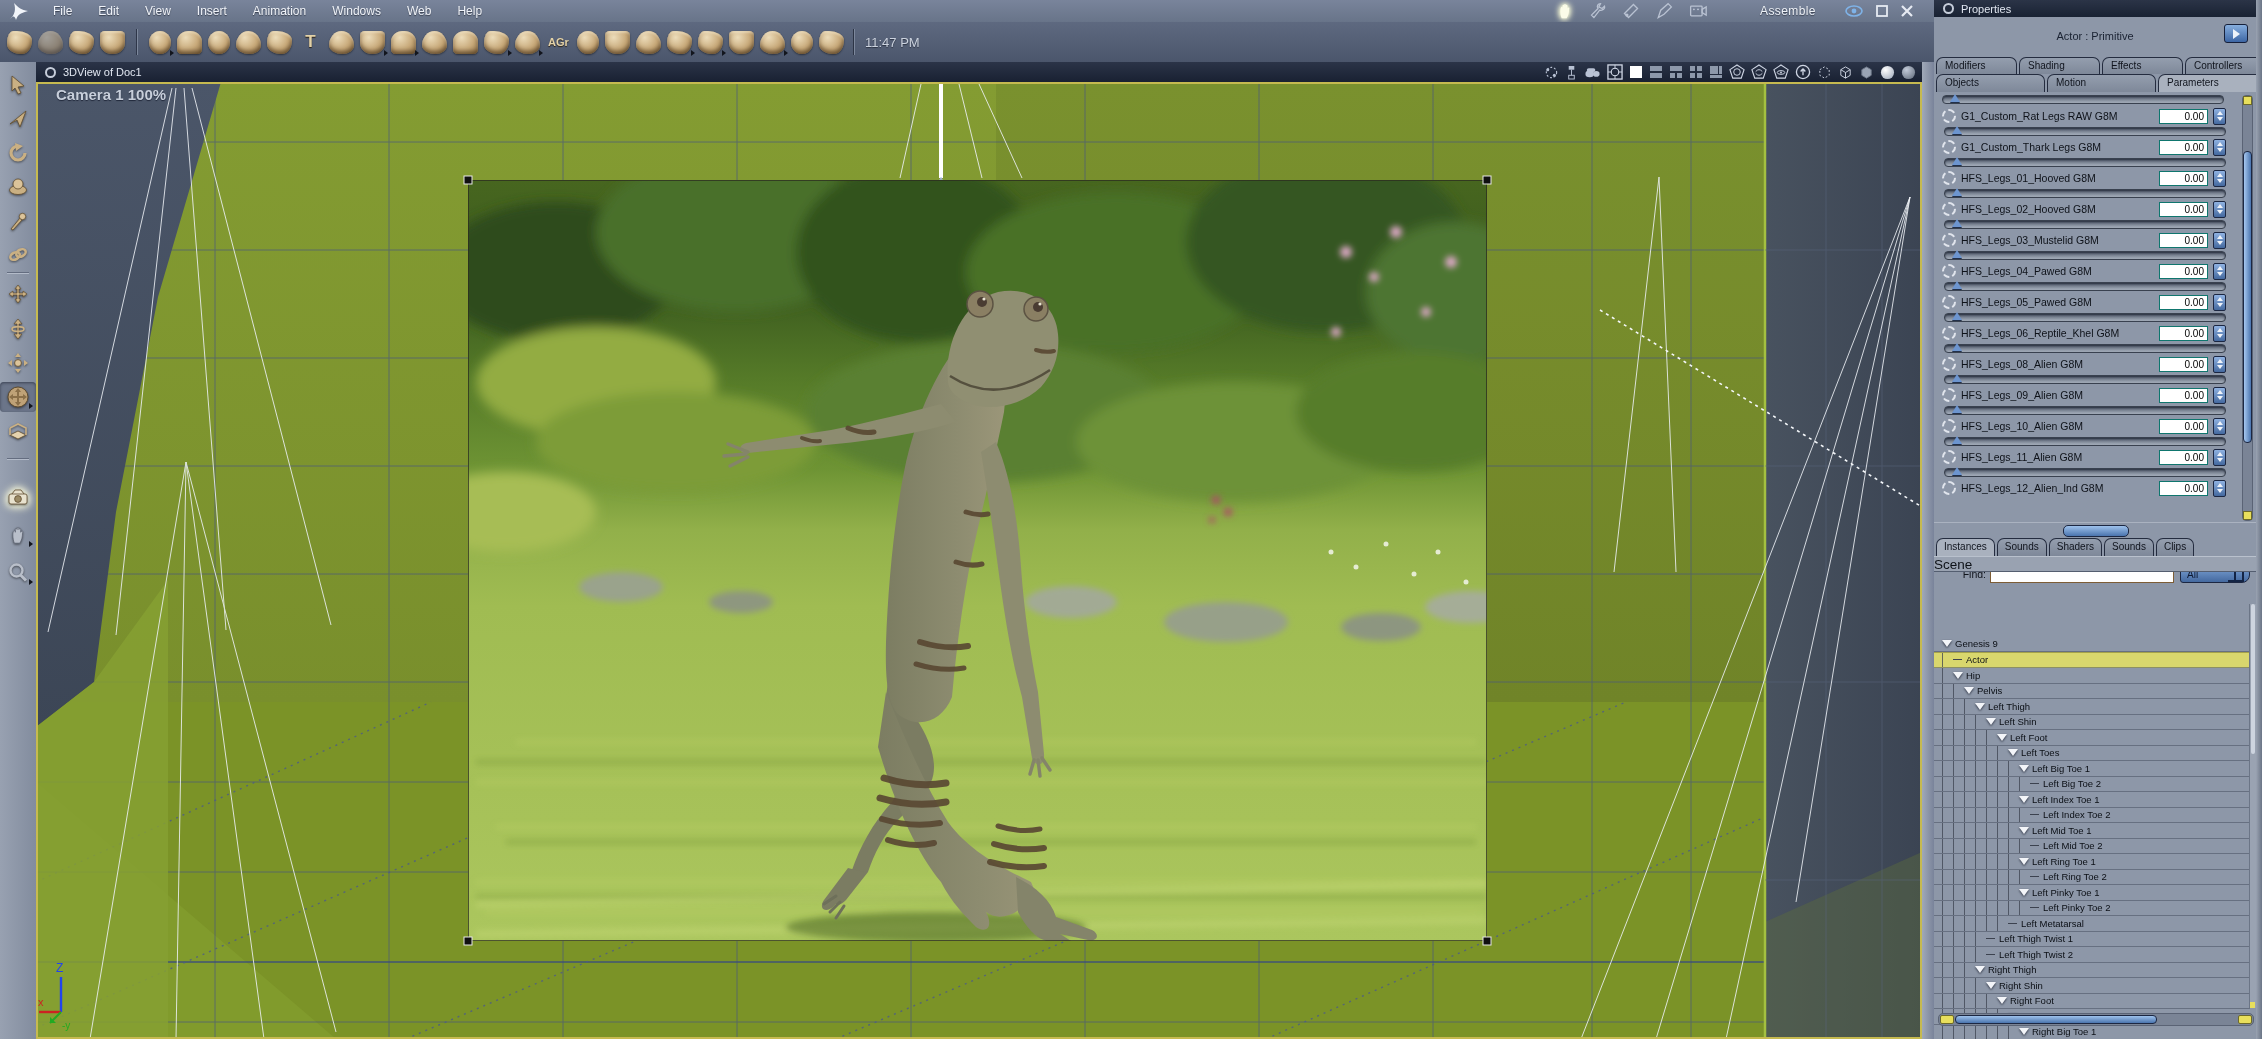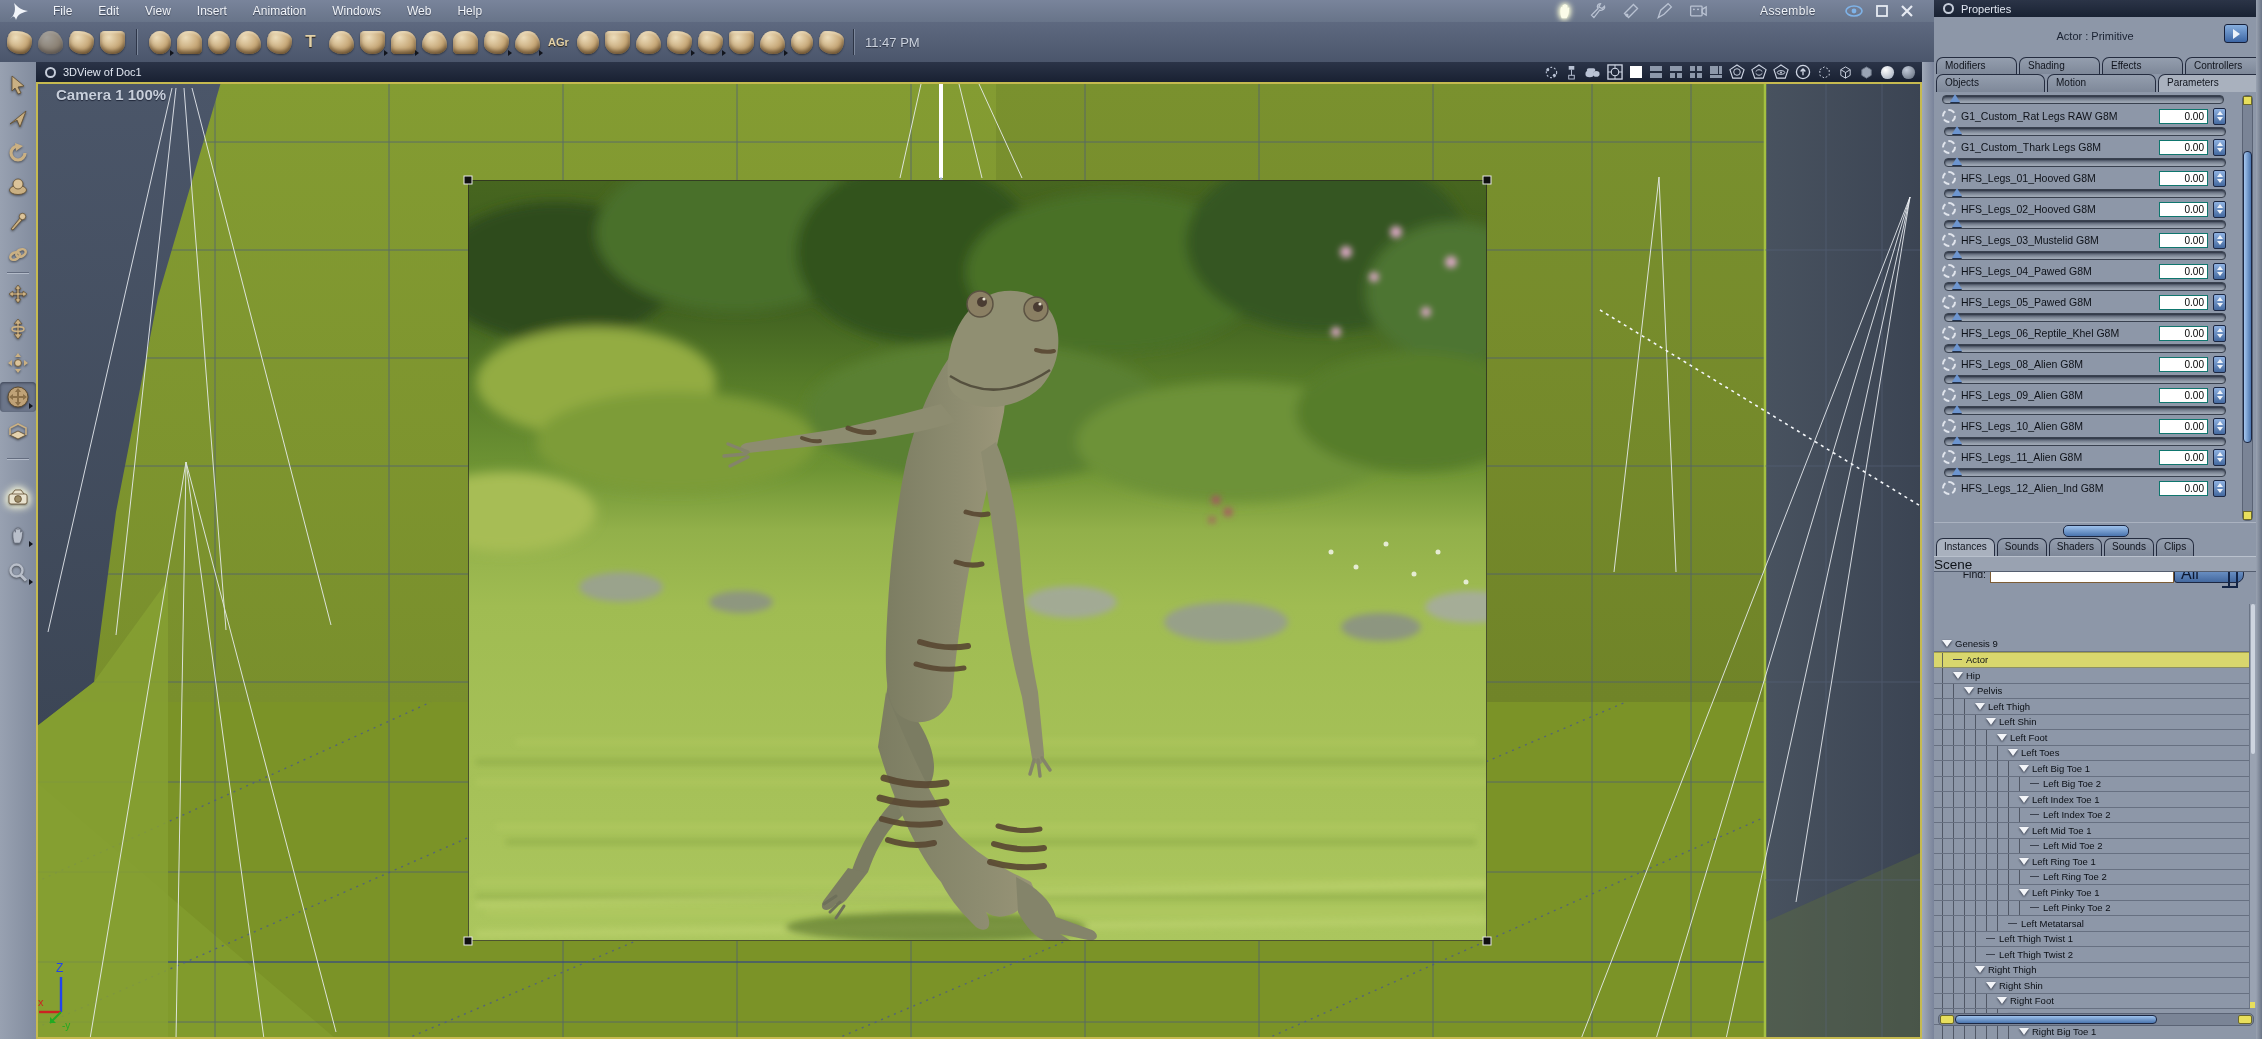--- a/index.html
+++ b/index.html
@@ -106,22 +106,22 @@
   #pvsb .thumb{position:absolute;left:0px;top:55px;width:7px;height:290px;border:1px solid #1c2742;border-radius:4px;
     background:linear-gradient(90deg,#a7c8f0,#4a74ae);}
   #splitter{position:absolute;left:0;top:522px;width:322px;height:15px;background:#8d97a8;
     border-top:1px solid #aab2c0;border-bottom:1px solid #5c England66;}
   #splitter .pill{position:absolute;left:129px;top:2px;width:64px;height:10px;border:1px solid #1c2742;border-radius:5px;
     background:linear-gradient(#9ec2ec,#4a74ae);}
   #tabs3{top:538px;} #tabs3 .tab{height:14px;padding:2px 7px 1px 7px;}
   #findrow{position:absolute;left:0;top:561px;width:322px;height:26px;display:flex;align-items:center;}
   #find-label{width:52px;text-align:right;color:#10141c;font-size:10.5px;padding-right:4px;}
   #find-input{width:176px;height:16px;background:#fff;border:1px solid #7d5d36;font-size:10px;padding:0 3px;color:#000;}
-  #find-filter{width:68px;height:16px;border:1px solid #1c2742;border-radius:3px 8px 8px 3px;
-    background:linear-gradient(#7da3d6,#44699f);display:flex;align-items:center;color:#0d1830;font-size:16px;position:relative;}
+  #find-filter{margin-left:6px;width:68px;height:16px;border:1px solid #1c2742;border-radius:3px 8px 8px 3px;
+    background:linear-gradient(#7da3d6,#44699f);display:flex;align-items:center;color:#0d1830;font-size:10px;position:relative;}
   #find-filter span{padding-left:6px;}
   #find-filter .chevs{position:absolute;right:5px;top:3px;}
   .chev{width:5px;height:5px;border-right:2px solid #132445;border-bottom:2px solid #132445;transform:rotate(45deg);margin-top:-3px;}
   #scene-h{position:absolute;left:0;top:556px;width:322px;height:16px;background:#99a2b1;
     border-top:1px solid #b9c1cd;border-bottom:1px solid #545e70;color:#0e1218;font-size:13.5px;padding-left:0;box-sizing:border-box;}
   #tree{position:absolute;left:0;top:636px;width:316px;height:404px;overflow:hidden;}
   .trow{position:relative;height:14.5px;border-bottom:1px solid rgba(66,74,90,.5);
     display:flex;align-items:center;color:#0b0f15;font-size:9.5px;white-space:nowrap;
     padding-left:calc(8px + var(--lv)*11px);}
   .trow::before{content:"";position:absolute;left:8px;top:0;bottom:0;width:calc(var(--lv)*11px);

